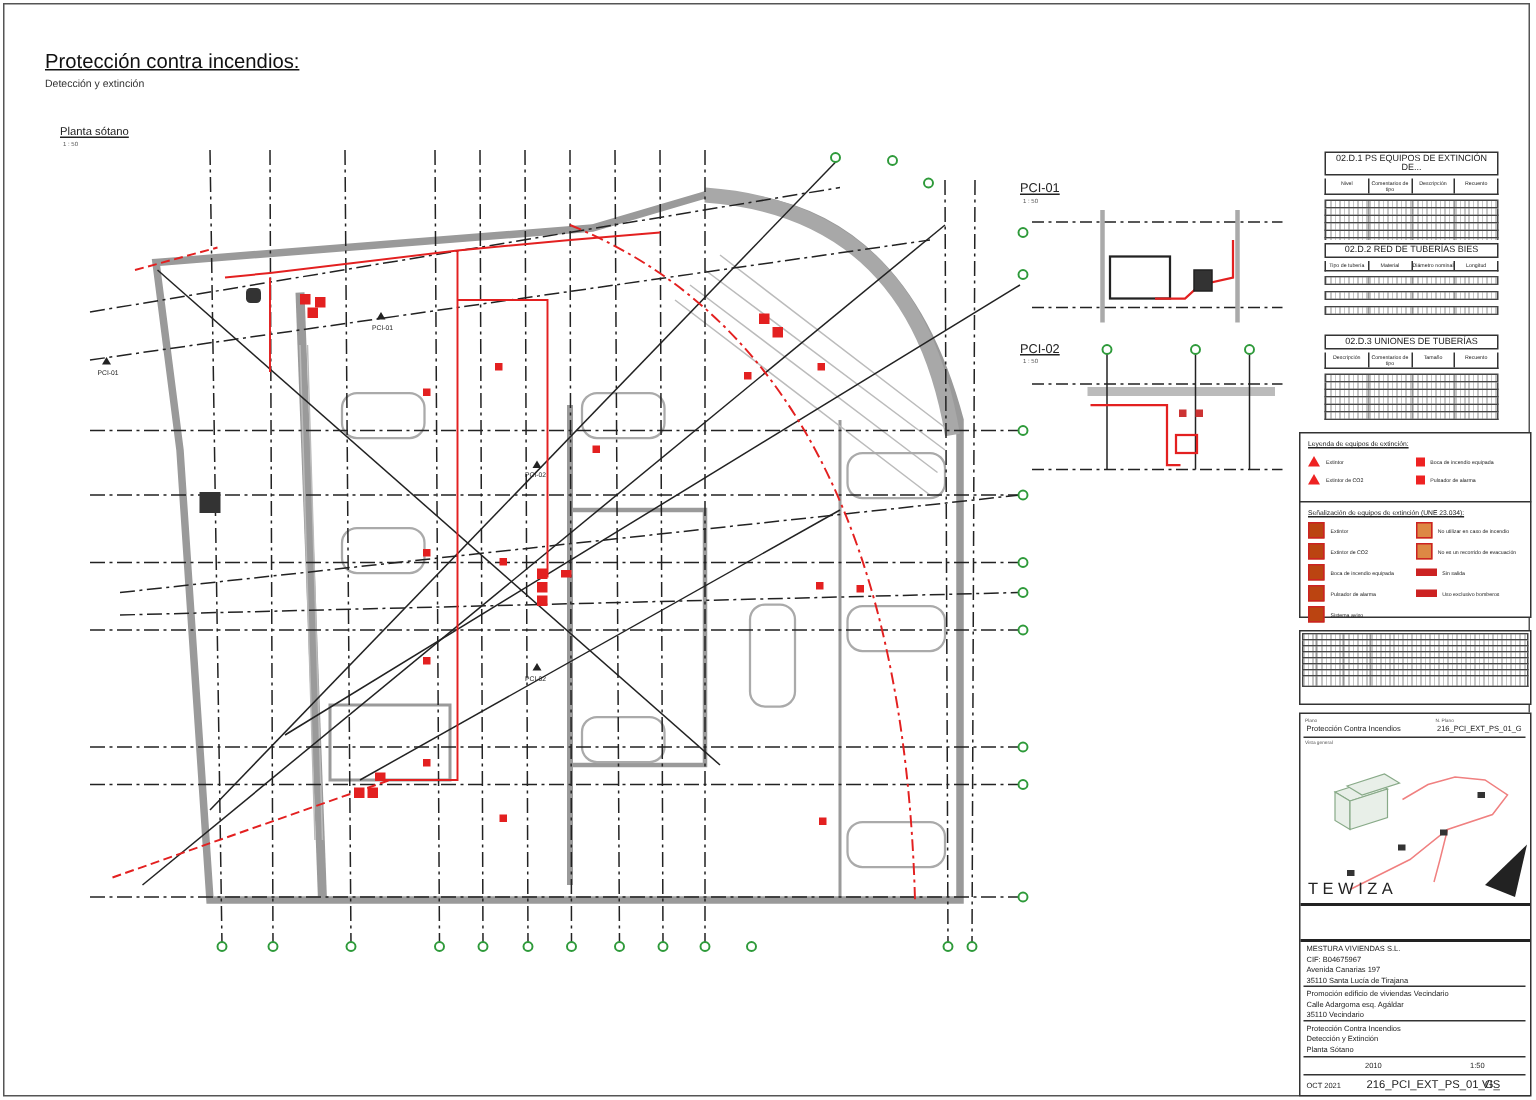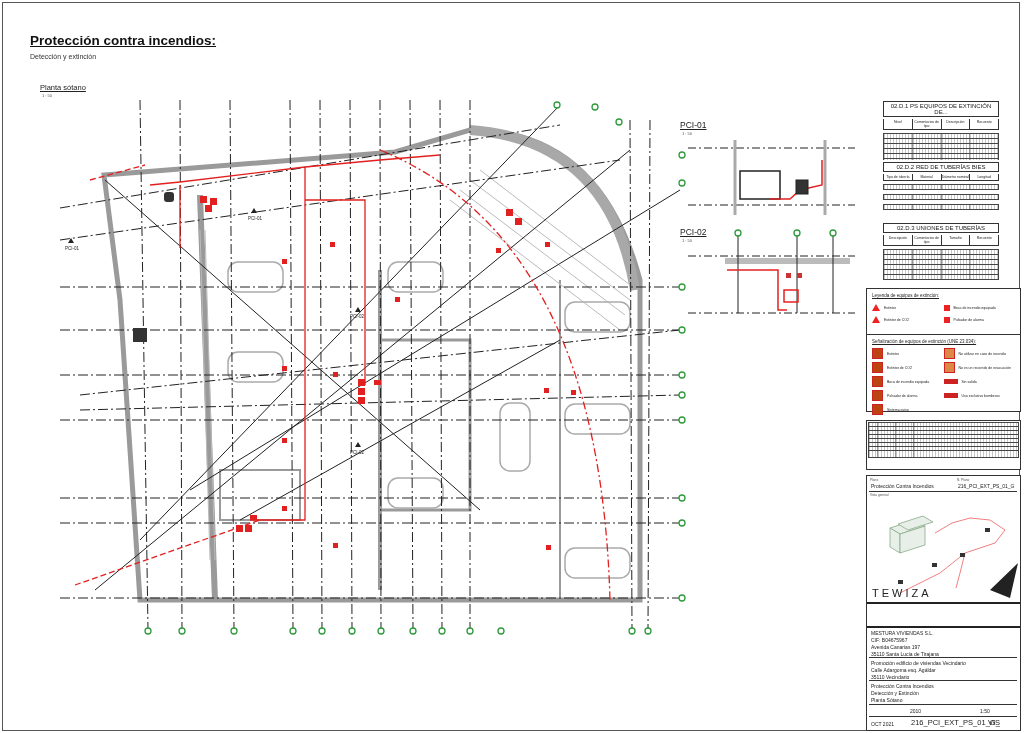--- a/index.html
+++ b/index.html
@@ -1,18 +1,18 @@
 <!DOCTYPE html>
 <html><head>
 <meta charset="utf-8">
 <style>
   html,body{margin:0;padding:0;background:#fff;}
   body{width:1024px;height:733px;position:relative;overflow:hidden;font-family:"Liberation Sans",sans-serif;color:#222;}
   .sheet{position:absolute;left:2px;top:2px;width:1018px;height:729px;border:1px solid #555;box-sizing:border-box;}
-  .title{position:absolute;left:30px;top:33px;font-size:13.5px;text-decoration:underline;color:#111;font-weight:bold;}
+  .title{position:absolute;left:30px;top:33px;font-size:13.5px;text-decoration:underline;color:#111;}
   .subtitle{position:absolute;left:30px;top:53px;font-size:7px;color:#333;}
   .plan-label{position:absolute;left:40px;top:83px;font-size:7.5px;text-decoration:underline;}
   .plan-scale{position:absolute;left:42px;top:93px;font-size:4px;color:#555;}
   .plan{position:absolute;left:0;top:0;}
   .sec-title{position:absolute;font-size:8.5px;text-decoration:underline;}
   .sec-scale{position:absolute;font-size:4px;color:#555;}
   .panel{position:absolute;border:1px solid #333;background:#fff;box-sizing:border-box;}
   .tbl-head{border:1px solid #333;font-size:6px;text-align:center;padding:1px 0;margin:2px;}
   .tbl-cols{display:flex;margin:0 2px;border:1px solid #333;border-top:none;}
   .tbl-cols span{flex:1;font-size:3.5px;text-align:center;border-right:1px solid #333;padding:1px 0;}

